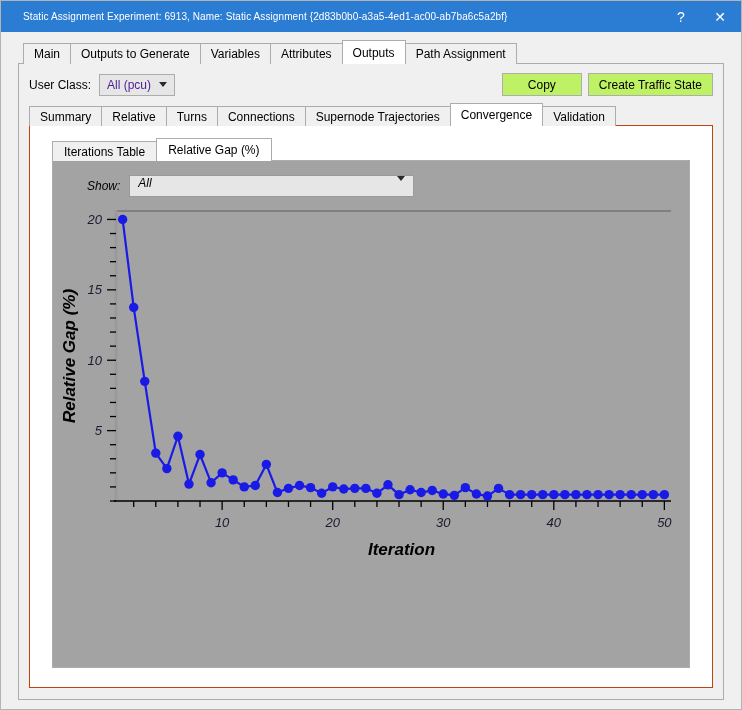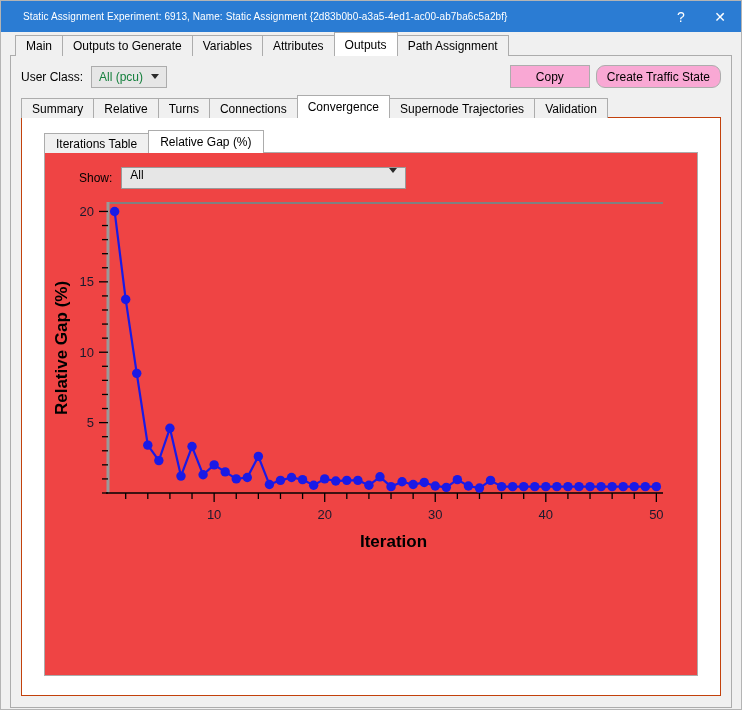--- a/index.html
+++ b/index.html
@@ -39,21 +39,21 @@
     display: flex; align-items: center; justify-content: center;
     color: #ffffff; font-size: 14px;
   }
   .title-btn.close { width: 42px; }
 
   
   #body {
     flex: 1 1 auto;
     display: flex; flex-direction: column;
     background: #f0f0f0;
-    padding: 0;
+    padding: 8px;
     position: relative;
   }
 
   
   .tabstrip {
     display: flex; align-items: flex-end;
     padding-left: 14px;
     height: 24px;
     position: relative;
     z-index: 2;
@@ -96,44 +96,44 @@
   #userclass-label { font-size: 12px; color: #000; margin-right: 2px;}
   .combo {
     height: 22px;
     background: #e6e6e6;
     border: 1px solid #acacac;
     display: flex; align-items: center;
     padding: 0 4px 0 7px;
     font-size: 12px;
     min-width: 72px;
     gap: 8px;
-    color: #15803d;
+    color: #4c1d95;
   }
   .combo .cv { flex: 1 1 auto; white-space: nowrap;}
   .caret {
     width: 0; height: 0;
     border-left: 4px solid transparent;
     border-right: 4px solid transparent;
     border-top: 5px solid #2a2a2a;
     margin-right: 3px;
   }
   .spacer { flex: 1 1 auto; }
   .btn {
     height: 23px;
     min-width: 70px;
-    background: #f9a8d4;
+    background: #bef264;
     border: 1px solid #adadad;
     font-size: 12px;
     color: #000;
     display: flex; align-items: center; justify-content: center;
     padding: 0 10px;
     white-space: nowrap;
   }
   #copy-btn { min-width: 80px; }
-  #create-traffic-btn { min-width: 100px; border-radius: 9px; }
+  #create-traffic-btn { min-width: 100px; }
 
   
   .tabstrip2 {
     display: flex; align-items: flex-end;
     padding-left: 10px;
     height: 23px;
     position: relative;
     z-index: 2;
   }
   .tab2 {
@@ -182,27 +182,28 @@
     font-size: 12px;
     white-space: nowrap;
   }
   .tab3.selected {
     background: #ffffff;
     height: 23px;
     z-index: 3;
   }
   .tabpanel3 {
     flex: 1 1 auto;
-    background: #ef4444;
+    background: #a3a3a3;
     border: 1px solid #acacac;
     margin: 0 22px 18px 22px;
     position: relative;
     top: -1px;
     display: flex; flex-direction: column;
     padding: 0;
+    font-style: italic;
   }
 
   
   #show-row {
     display: flex; align-items: center;
     padding: 14px 0 0 34px;
     gap: 9px;
   }
   #show-label { font-size: 12px; }
   #show-combo {
@@ -290,22 +291,22 @@
         <div class="spacer"></div>
         <div class="btn" id="copy-btn">Copy</div>
         <div class="btn" id="create-traffic-btn">Create Traffic State</div>
       </div>
 
       <div class="tabstrip2">
         <div class="tab2">Summary</div>
         <div class="tab2">Relative</div>
         <div class="tab2">Turns</div>
         <div class="tab2">Connections</div>
+        <div class="tab2">Supernode Trajectories</div>
         <div class="tab2 selected">Convergence</div>
-        <div class="tab2">Supernode Trajectories</div>
         <div class="tab2">Validation</div>
       </div>
 
       <div class="tabpanel2">
 
         <div class="tabstrip3">
           <div class="tab3">Iterations Table</div>
           <div class="tab3 selected">Relative Gap (%)</div>
         </div>
 

